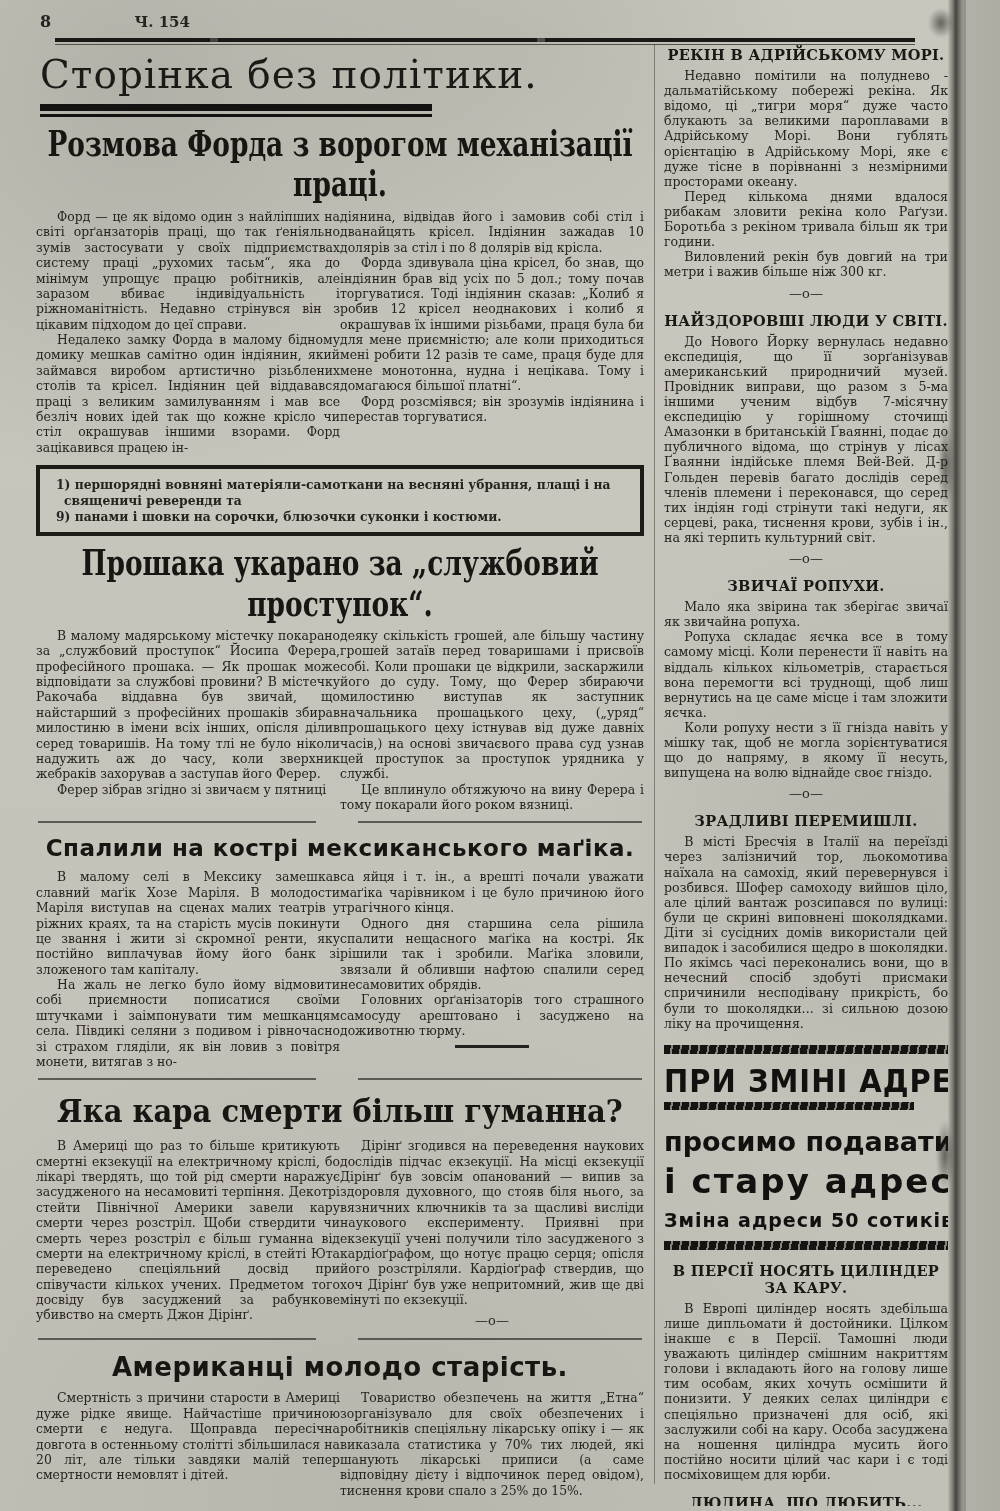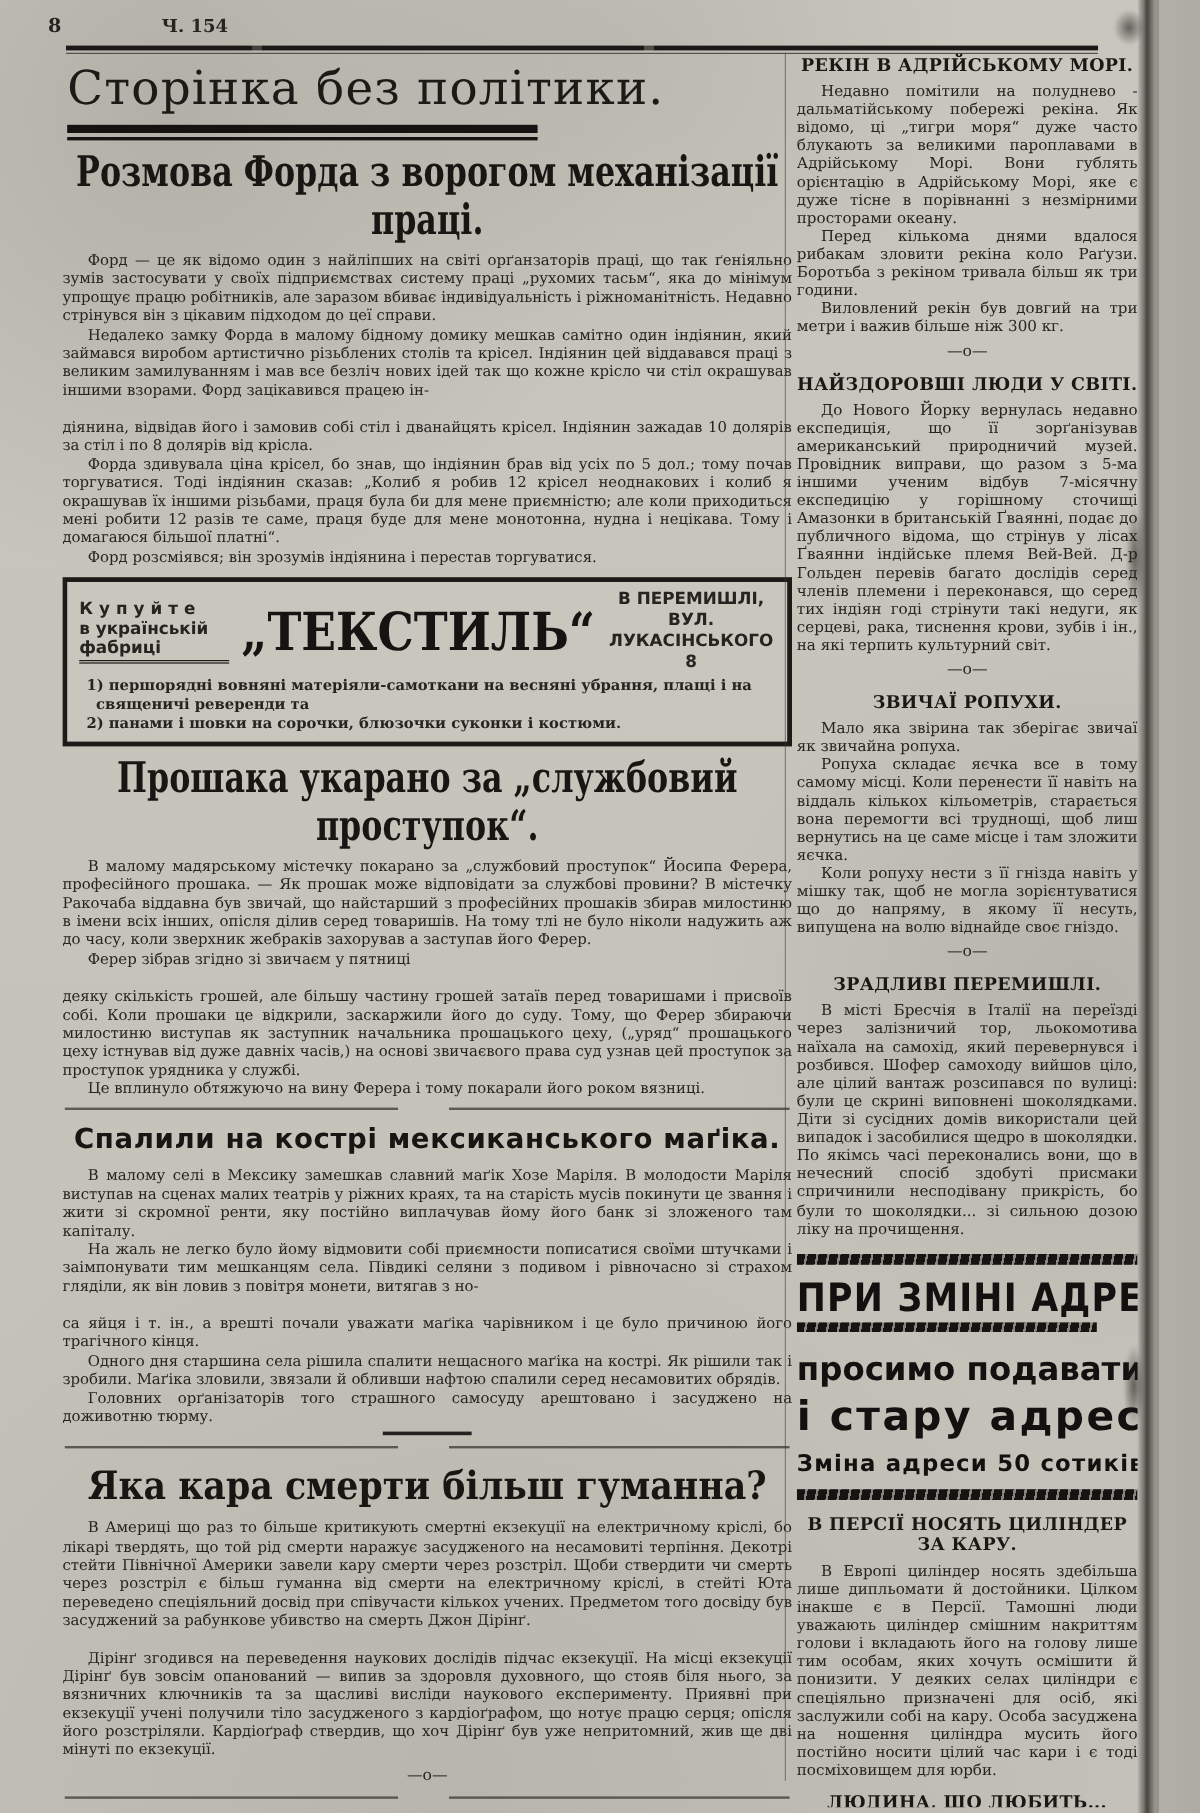--- a/index.html
+++ b/index.html
@@ -20,36 +20,36 @@
   
   .mast{position:absolute;left:40px;top:12px;width:880px;display:flex;align-items:baseline;}
   .mast .pageno{font-size:16px;font-weight:700;width:60px;}
   .mast .center{flex:1;text-align:center;font-size:16px;font-weight:700;letter-spacing:1px;}
   .mast .issue{width:90px;text-align:right;font-size:15px;font-weight:700;}
   .mast-rule1{position:absolute;left:55px;top:38px;width:860px;height:4px;
     background:linear-gradient(90deg,#1b1917 0 18%, #44413c 18% 19%, #1b1917 19% 56%, #504d47 56% 57%, #1b1917 57% 100%);}
   .mast-rule2{position:absolute;left:55px;top:44px;width:860px;height:1px;background:#55524c;}
 
   
-  .leftcol{position:absolute;left:52px;top:48px;width:608px;height:1455px;overflow:hidden;}
+  .leftcol{position:absolute;left:36px;top:48px;width:608px;height:1455px;overflow:hidden;}
   .rightcol{position:absolute;left:664px;top:44px;width:284px;height:1462px;overflow:hidden;}
   .vrule{position:absolute;left:654px;top:44px;height:1440px;width:1px;background:rgba(60,57,50,.5);}
 
   h1.section-title{font-size:39px;font-weight:400;margin:4px 0 0 4px;letter-spacing:1px;color:#1c1a17;}
   .head-bar{height:13px;width:392px;margin:7px 0 0 4px;
     background:linear-gradient(#141311 0 7px, transparent 7px 10px, #141311 10px 13px);}
 
   .display-title{font-family:"DejaVu Serif",serif;font-weight:700;text-align:center;font-size:27px;
     margin:16px 0 14px;transform:scale(.98,1.3);transform-origin:center;color:#181613;letter-spacing:0;}
   .serif-title{font-weight:700;text-align:center;font-size:29px;margin:14px 0 10px;transform:scale(1,1.12);color:#181613;}
   .sans-title{font-family:"DejaVu Sans","Liberation Sans",sans-serif;font-weight:700;text-align:center;
     font-size:23px;margin:12px 0 8px;letter-spacing:.5px;color:#181613;}
   .sans-title.big{font-size:26px;}
 
-  .cols{display:flex;gap:16px;flex-direction:column;}
+  .cols{display:flex;}
   .col{flex:1;min-width:0;}
   .body-text p{margin:0;font-size:12.4px;line-height:1.24;text-align:justify;text-indent:1.7em;hyphens:auto;}
   .body-text p.noindent{text-indent:0;}
   .rightcol p{margin:0;font-size:12.6px;line-height:1.2;text-align:justify;text-indent:1.6em;hyphens:auto;}
   .rc-head{font-weight:700;font-size:14.6px;text-align:center;margin:12px 0 5px;letter-spacing:.3px;color:#1a1815;}
   .oo{ text-align:center;font-size:13px;margin:7px 0 2px;line-height:1;color:#2a2724;}
   .sep{height:2px;margin:9px 2px 2px;background:linear-gradient(90deg,#3a3733 0 46%, transparent 46% 53%, #3a3733 53% 100%);opacity:.75;}
   .mini-rule{width:74px;height:3px;background:#242220;margin:6px auto 0;}
 
   
@@ -99,34 +99,23 @@
           </div>
           <div class="col">
             <p class="noindent">діянина, відвідав його і замовив собі стіл і дванайцять крісел. Індіянин зажадав 10 долярів за стіл і по 8 долярів від крісла.</p>
             <p>Форда здивувала ціна крісел, бо знав, що індіянин брав від усіх по 5 дол.; тому почав торгуватися. Тоді індіянин сказав: „Колиб я робив 12 крісел неоднакових і колиб я окрашував їх іншими різьбами, праця була би для мене приємністю; але коли приходиться мені робити 12 разів те саме, праця буде для мене монотонна, нудна і нецікава. Тому і домагаюся більшої платні“.</p>
             <p>Форд розсміявся; він зрозумів індіянина і перестав торгуватися.</p>
           </div>
         </div>
       </section>
 
       <div class="tex-box">
-        <div class="tex-top">
-          <div class="tex-left">
-            <div class="tex-buy">Купуйте</div>
-            <div class="tex-fab">в українській фабриці</div>
-          </div>
-          <div class="tex-brand">„ТЕКСТИЛЬ“</div>
-          <div class="tex-addr">
-            <div>В ПЕРЕМИШЛІ,</div>
-            <div>ВУЛ. ЛУКАСІНСЬКОГО 8</div>
-          </div>
-        </div>
         <div class="tex-items">
           <div>1) першорядні вовняні матеріяли-самоткани на весняні убрання, плащі і на священичі реверенди та</div>
-          <div>2) панами і шовки на сорочки, блюзочки суконки і костюми.</div>
+          <div>9) панами і шовки на сорочки, блюзочки суконки і костюми.</div>
         </div>
       </div>
 
       <section>
         <h2 class="display-title">Прошака укарано за „службовий проступок“.</h2>
         <div class="cols">
           <div class="col">
             <p>В малому мадярському містечку покарано за „службовий проступок“ Йосипа Ферера, професійного прошака. — Як прошак може відповідати за службові провини? В містечку Ракочаба віддавна був звичай, що найстарший з професійних прошаків збирав милостиню в імени всіх інших, опісля ділив серед товаришів. На тому тлі не було ніколи надужить аж до часу, коли зверхник жебраків захорував а заступав його Ферер.</p>
             <p>Ферер зібрав згідно зі звичаєм у пятниці</p>
           </div>

